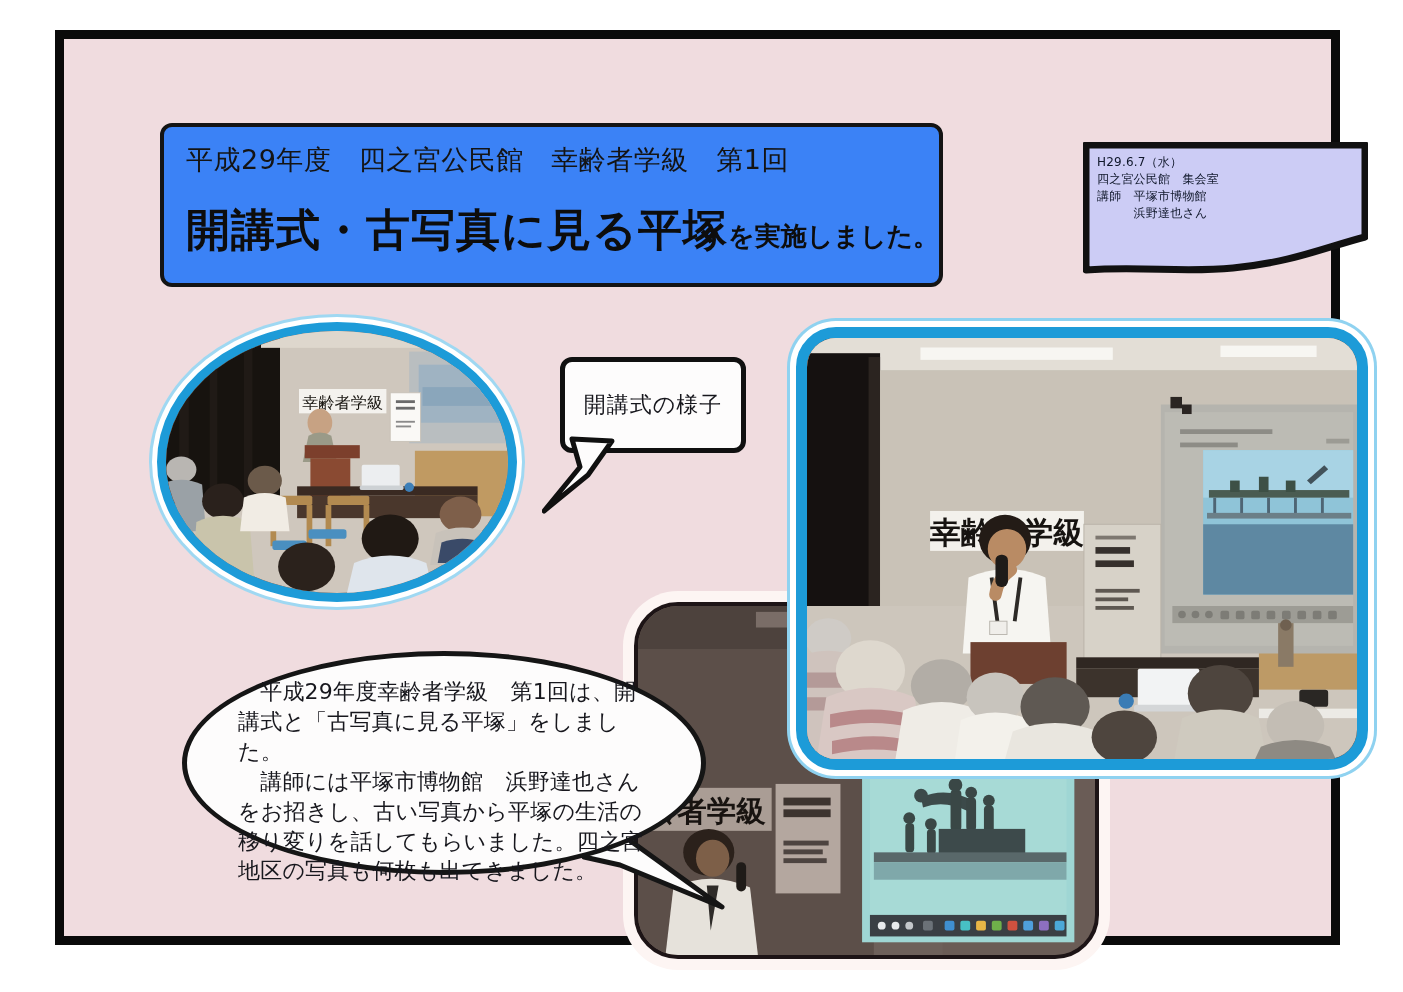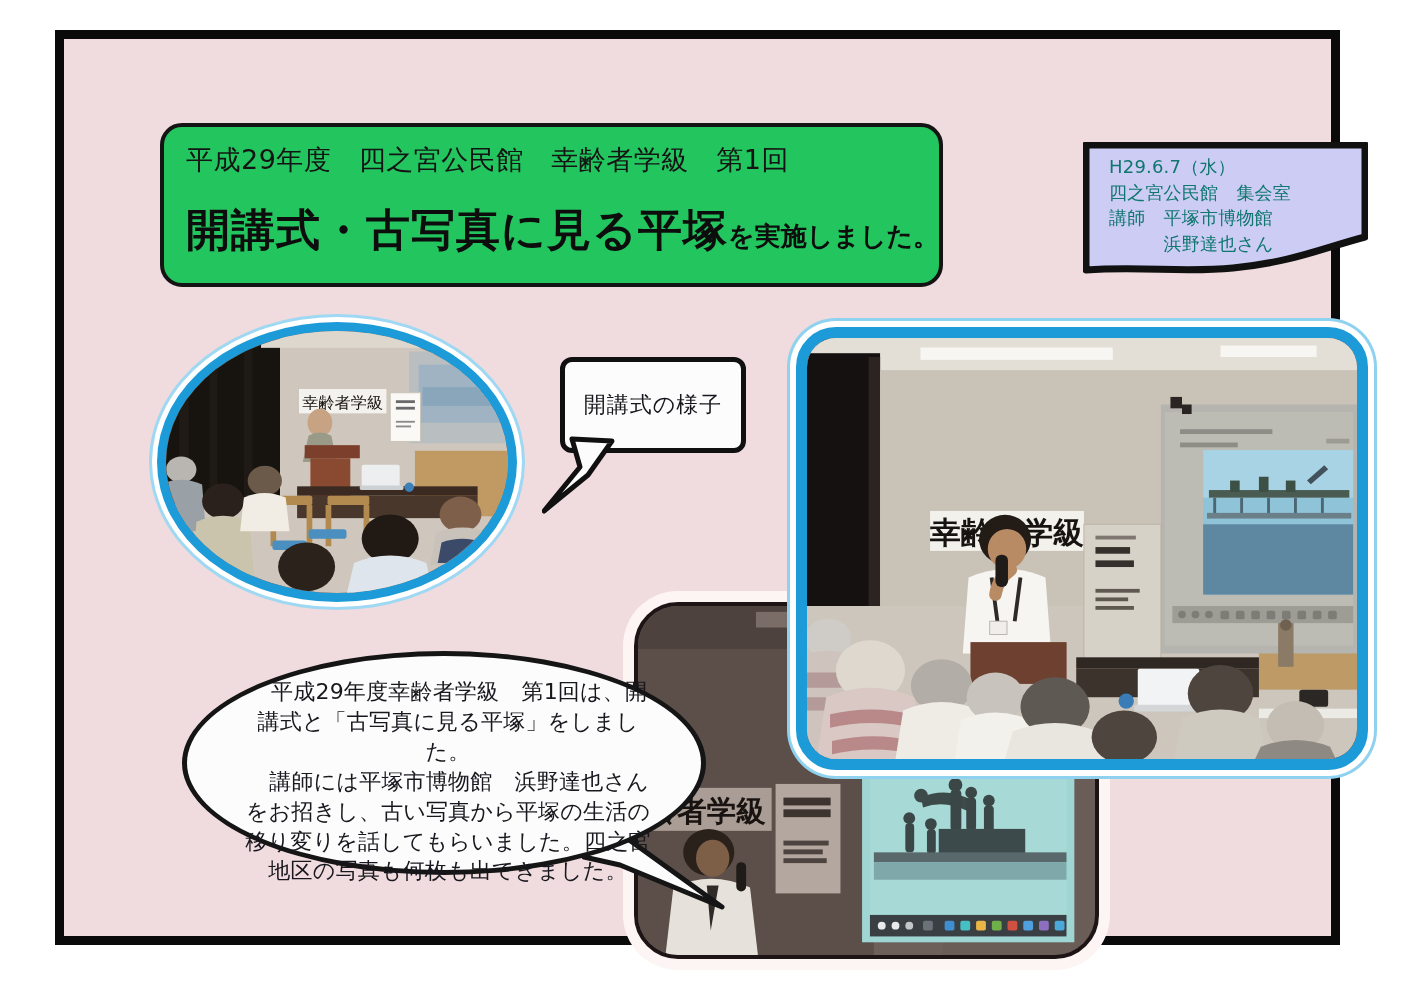--- a/index.html
+++ b/index.html
@@ -31,23 +31,23 @@
     background: #f0dcdf;
   }
 
   
   .title-box {
     position: absolute;
     left: 96px;
     top: 84px;
     width: 783px;
     height: 164px;
-    background: #22c55e;
+    background: #3b82f6;
     border: 4px solid #141414;
-    border-radius: 22px;
+    border-radius: 12px;
     padding: 16px 36px 0 22px;
   }
   .title-line1 {
     font-size: 27px;
     line-height: 1.25;
     color: #141414;
     letter-spacing: 0.5px;
     white-space: pre;
     font-weight: 500;
   }
@@ -71,26 +71,26 @@
   .info-note {
     position: absolute;
     left: 1019px;
     top: 103px;
     width: 285px;
     height: 137px;
   }
   .info-note svg { position: absolute; inset: 0; }
   .info-note .txt {
     position: absolute;
-    left: 26px;
+    left: 14px;
     top: 12px;
     width: 262px;
-    font-size: 18px;
+    font-size: 12px;
     line-height: 1.42;
-    color: #0f766e;
+    color: #0f172a;
     white-space: pre-line;
     letter-spacing: 0.2px;
   }
 
   
 
   
   .oval-photo {
     position: absolute;
     left: 93px;
@@ -164,21 +164,20 @@
     width: 95px; height: 80px;
   }
 
   .bubble-big {
     position: absolute;
     left: 118px;
     top: 612px;
     width: 546px;
     height: 262px;
     z-index: 6;
-    text-align: center;
   }
   .bubble-big-oval {
     position: absolute;
     left: 0; top: 0;
     width: 524px; height: 224px;
     background: #fdfcfc;
     border: 5px solid #151515;
     border-radius: 50%;
   }
   .bubble-big-text {

